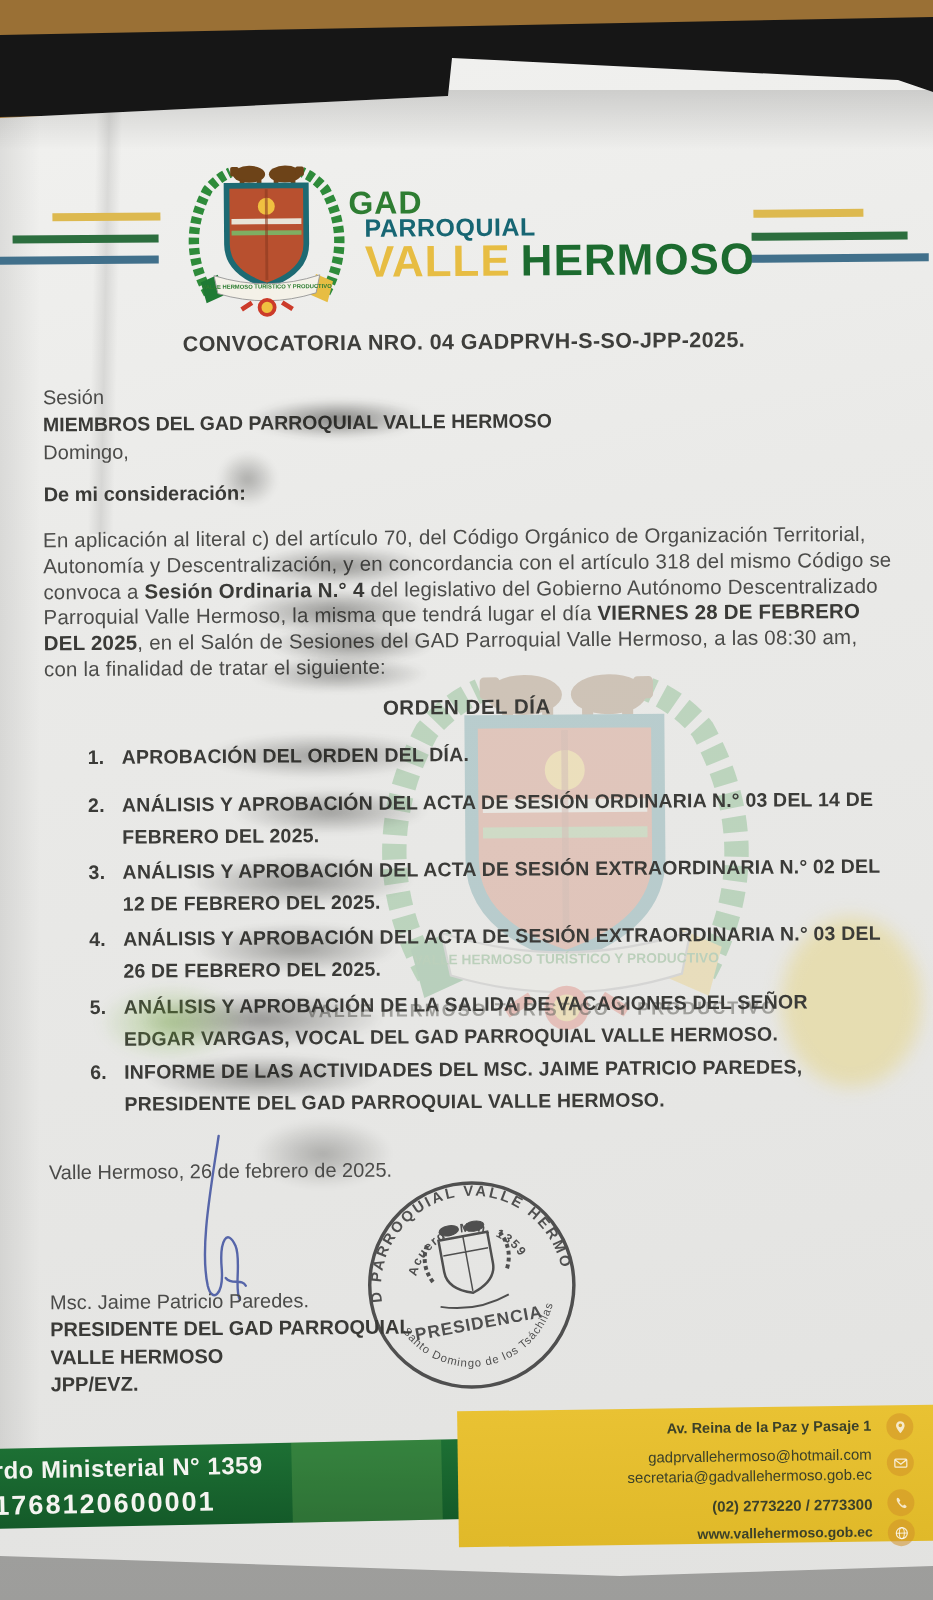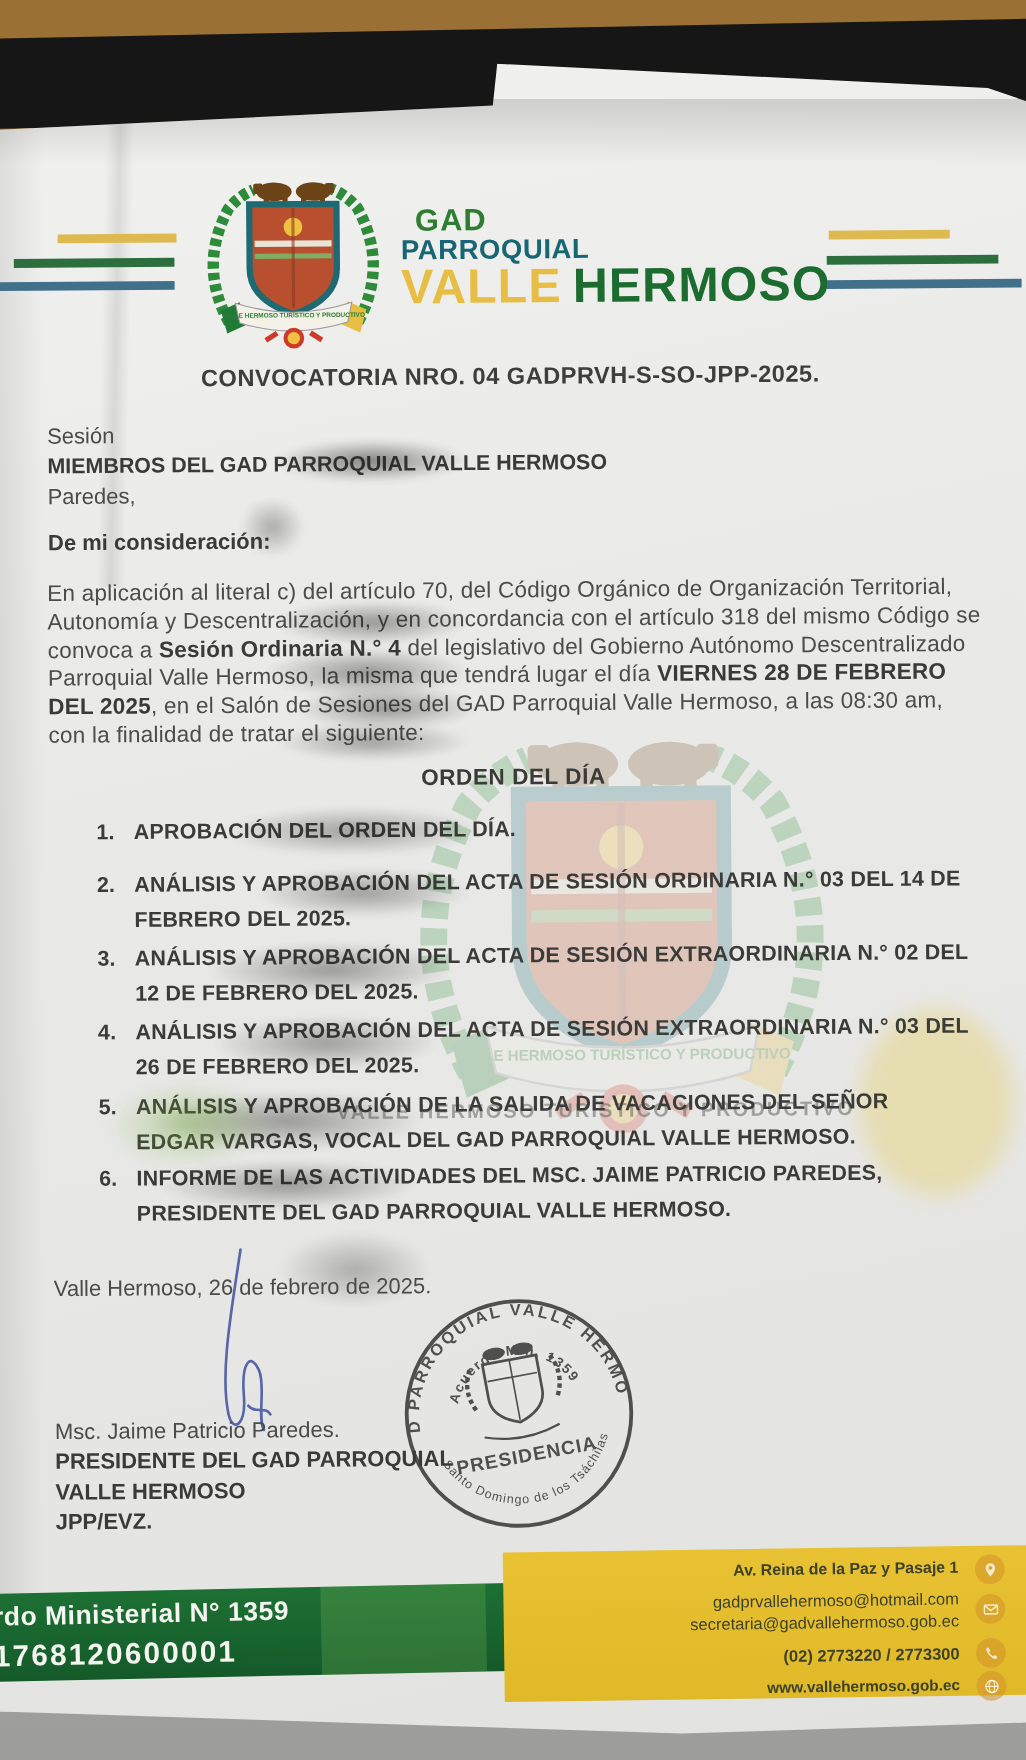--- a/index.html
+++ b/index.html
@@ -12,21 +12,21 @@
     clip-path:polygon(0 118px,448px 96px,452px 58px,898px 80px,933px 92px,933px 1600px,0 1600px);}
   .paper .crease{position:absolute;left:92px;top:104px;width:26px;height:430px;background:linear-gradient(90deg,rgba(0,0,0,0) 0%,rgba(0,0,0,0.09) 50%,rgba(0,0,0,0) 100%);transform:rotate(1.2deg);}
   .paper .topshade{position:absolute;left:0;top:90px;width:100%;height:60px;background:linear-gradient(180deg,rgba(0,0,0,0.14),rgba(0,0,0,0));}
   .paper .leftshade{position:absolute;left:0;top:100px;width:40px;height:1400px;background:linear-gradient(90deg,rgba(0,0,0,0.08),rgba(0,0,0,0));}
   .bottom-shadow{position:absolute;inset:0;background:linear-gradient(180deg,#bdbdbb,#9d9d9b);
     clip-path:polygon(0 1556px,620px 1576px,933px 1566px,933px 1600px,0 1600px);}
   .content{position:absolute;inset:0;transform:rotate(-0.45deg);color:#4b4b49;}
 
   
   .crest-svg{position:absolute;left:168px;top:150px;width:206px;height:170px;}
-  .logo-gad{position:absolute;left:382px;top:184px;font-size:28px;font-weight:bold;color:#2e7d32;letter-spacing:1px;}
+  .logo-gad{position:absolute;left:353px;top:184px;font-size:32px;font-weight:bold;color:#2e7d32;letter-spacing:1px;}
   .logo-parr{position:absolute;left:369px;top:213px;font-size:25px;font-weight:bold;color:#176673;letter-spacing:0.5px;}
   .logo-vh{position:absolute;left:369px;top:236px;font-size:44px;font-weight:bold;letter-spacing:1px;white-space:nowrap;}
   .logo-vh .valle{color:#e7bd43;} .logo-vh .hermoso{color:#1c6b2f;margin-left:10px;}
   .stripe{position:absolute;height:8px;}
   .s-yl{background:#ddb94f;} .s-gn{background:#2c6e3e;} .s-tl{background:#41708b;}
 
   .doc-title{position:absolute;left:45px;top:330px;width:845px;text-align:center;font-size:21.5px;font-weight:bold;color:#3e3e3b;letter-spacing:0.4px;}
 
   .line{position:absolute;left:46px;font-size:20px;}
   .bold{font-weight:bold;color:#3a3a37;}
@@ -132,21 +132,21 @@
     <div class="stripe s-gn" style="left:17px;top:232px;width:146px;"></div>
     <div class="stripe s-tl" style="left:0px;top:253px;width:163px;"></div>
     <div class="stripe s-yl" style="left:758px;top:212px;width:110px;"></div>
     <div class="stripe s-gn" style="left:756px;top:235px;width:156px;"></div>
     <div class="stripe s-tl" style="left:756px;top:257px;width:177px;"></div>
 
     <div class="doc-title">CONVOCATORIA NRO. 04 GADPRVH-S-SO-JPP-2025.</div>
 
     <div class="line" style="top:383px;">Sesión</div>
     <div class="line bold" style="top:410px;font-size:19.5px;">MIEMBROS DEL GAD PARROQUIAL VALLE HERMOSO</div>
-    <div class="line" style="top:438px;">Paredes,</div>
+    <div class="line" style="top:438px;">Domingo,</div>
     <div class="line bold" style="top:480px;">De mi consideración:</div>
 
     <div class="body-par"><span>En aplicación al literal c) del artículo 70, del Código Orgánico de Organización Territorial, Autonomía y Descentralización, y en concordancia con el artículo 318 del mismo Código se convoca a </span><span class="b">Sesión Ordinaria N.° 4</span><span> del legislativo del Gobierno Autónomo Descentralizado Parroquial Valle Hermoso, la misma que tendrá lugar el día </span><span class="b">VIERNES 28 DE FEBRERO DEL 2025</span><span>, en el Salón de Sesiones del GAD Parroquial Valle Hermoso, a las 08:30 am, con la finalidad de tratar el siguiente:</span></div>
 
     <div class="agenda-head">ORDEN DEL DÍA</div>
 
     <div class="agenda-item" style="top:738px;">
       <span class="num">1.</span>
       <span class="txt">APROBACIÓN DEL ORDEN DEL DÍA.</span>
     </div>

